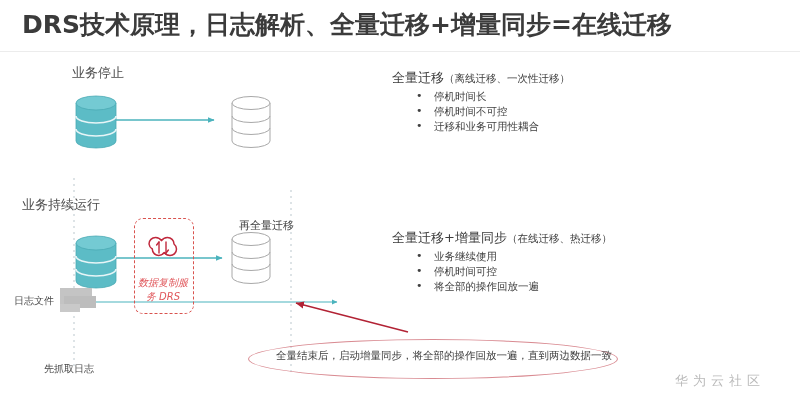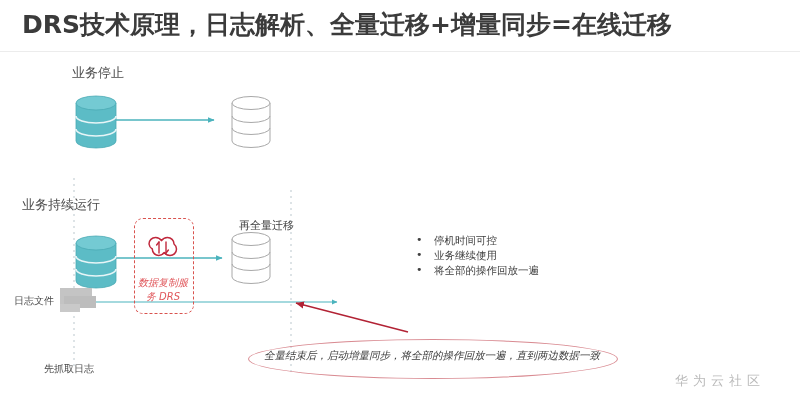--- a/index.html
+++ b/index.html
@@ -84,21 +84,21 @@
   
   .logfile{position:absolute;left:60px;top:288px;width:40px;height:28px;}
 
   
   .ellipse{
     position:absolute;left:248px;top:339px;width:368px;height:38px;
     border:1px solid #d98b92;border-radius:50%;
   }
   .ellipse-text{
     position:absolute;left:252px;top:349px;width:360px;
-    text-align:center;font-size:10.5px;color:#3c3c3c;white-space:nowrap;font-style:italic;
+    text-align:right;font-size:10.5px;color:#3c3c3c;white-space:nowrap;
   }
 
   
   .watermark{
     position:absolute;left:675px;top:372px;
     font-size:13px;color:#b9b9b9;letter-spacing:5px;white-space:nowrap;
   }
 </style>
 </head>
 <body>
@@ -151,20 +151,30 @@
     <svg width="46" height="54" viewBox="0 0 46 54" xmlns="http://www.w3.org/2000/svg">
       <g fill="#ffffff" stroke="#a8a8a8" stroke-width="1">
         <path d="M4,8 L4,46 a19,6.5 0 0 0 38,0 L42,8 z"></path>
         <ellipse cx="23" cy="8" rx="19" ry="6.5"></ellipse>
         <path d="M4,21 a19,6.5 0 0 0 38,0" fill="none"></path>
         <path d="M4,33 a19,6.5 0 0 0 38,0" fill="none"></path>
       </g>
     </svg>
   </div>
 
+  <div class="block" id="block-top">
+    <div class="head">
+      <span>全量迁移</span><span class="paren">（离线迁移、一次性迁移）</span>
+    </div>
+    <ul>
+      <li>停机时间长</li>
+      <li>停机时间不可控</li>
+      <li>迁移和业务可用性耦合</li>
+    </ul>
+  </div>
 
   <div class="sec-label" id="lbl-run">业务持续运行</div>
 
   <div class="cyl" id="cyl-src-bot">
     <svg width="46" height="54" viewBox="0 0 46 54" xmlns="http://www.w3.org/2000/svg">
       <g fill="#5cbcc6" stroke="#4aa9b4" stroke-width="0.8">
         <path d="M3,8 L3,46 a20,7 0 0 0 40,0 L43,8 z"></path>
         <ellipse cx="23" cy="8" rx="20" ry="7" fill="#74cad3"></ellipse>
       </g>
       <path d="M3,21 a20,7 0 0 0 40,0" fill="none" stroke="#ffffff" stroke-width="1.6" opacity="0.85"></path>
@@ -208,23 +218,26 @@
   <div class="logfile">
     <svg width="40" height="28" viewBox="0 0 40 28" xmlns="http://www.w3.org/2000/svg">
       <rect x="0" y="0" width="32" height="16" fill="#c4c4c4"></rect>
       <rect x="4" y="8" width="32" height="12" fill="#bdbdbd"></rect>
       <rect x="0" y="16" width="20" height="8" fill="#c9c9c9"></rect>
     </svg>
   </div>
   <div class="small-label" id="lbl-catchlog">先抓取日志</div>
 
   <div class="block" id="block-bottom">
+    <div class="head">
+      <span>全量迁移+增量同步</span><span class="paren">（在线迁移、热迁移）</span>
+    </div>
     <ul>
+      <li>业务继续使用</li>
       <li>停机时间可控</li>
-      <li>业务继续使用</li>
       <li>将全部的操作回放一遍</li>
     </ul>
   </div>
 
   <div class="ellipse"></div>
   <div class="ellipse-text">全量结束后，启动增量同步，将全部的操作回放一遍，直到两边数据一致</div>
 
   <div class="watermark">华为云社区</div>
 
 </div>

